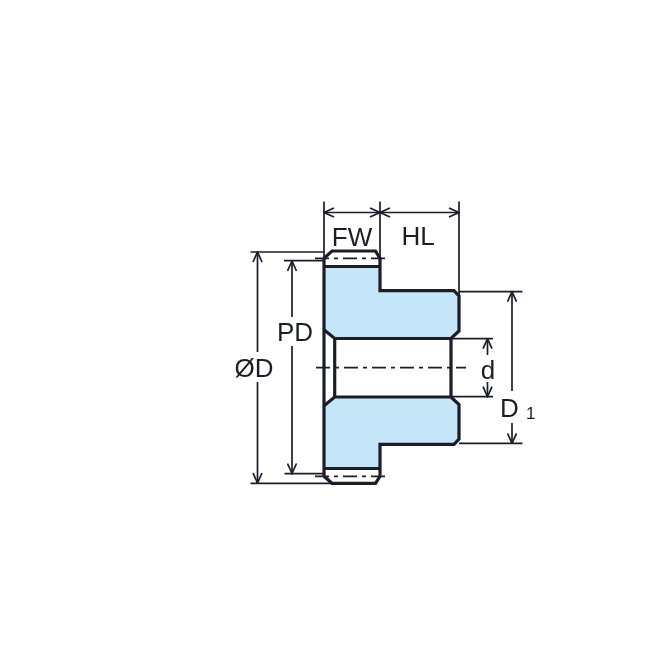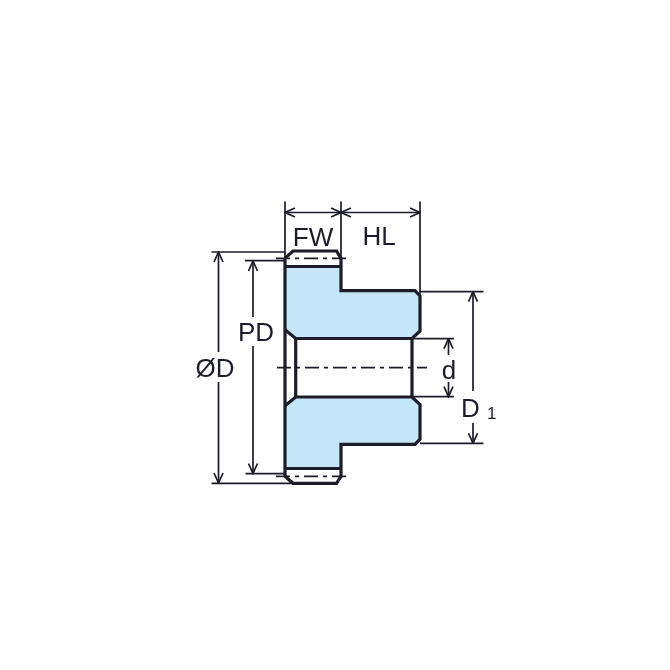--- a/index.html
+++ b/index.html
@@ -8,20 +8,21 @@
     width: 670px;
     height: 670px;
     background: var(--c-background, #fff);
     font-family: "Liberation Sans", sans-serif;
   }
   .canvas {
     position: relative;
     width: 536px;
     height: 670px;
     background: var(--c-background, #fff);
+    padding-left: 39px;
   }
   svg { display: block; }
   .fill-part   { fill: var(--c-fill, #C4E6F8); stroke: none; }
   .thick       { fill: none; stroke: var(--c-line, #1C1D28); stroke-width: 3.2; stroke-linejoin: miter; stroke-linecap: butt; }
   .thin        { fill: none; stroke: var(--c-line, #1C1D28); stroke-width: 1.7; stroke-linecap: butt; }
   .dashdot     { stroke-dasharray: 14 5 4 5; }
   .arrow-glyph { fill: none; stroke: var(--c-line, #1C1D28); stroke-width: 1.7; }
   .label-bg    { fill: var(--c-background, #fff); stroke: none; }
   text {
     fill: var(--c-line, #1C1D28);

